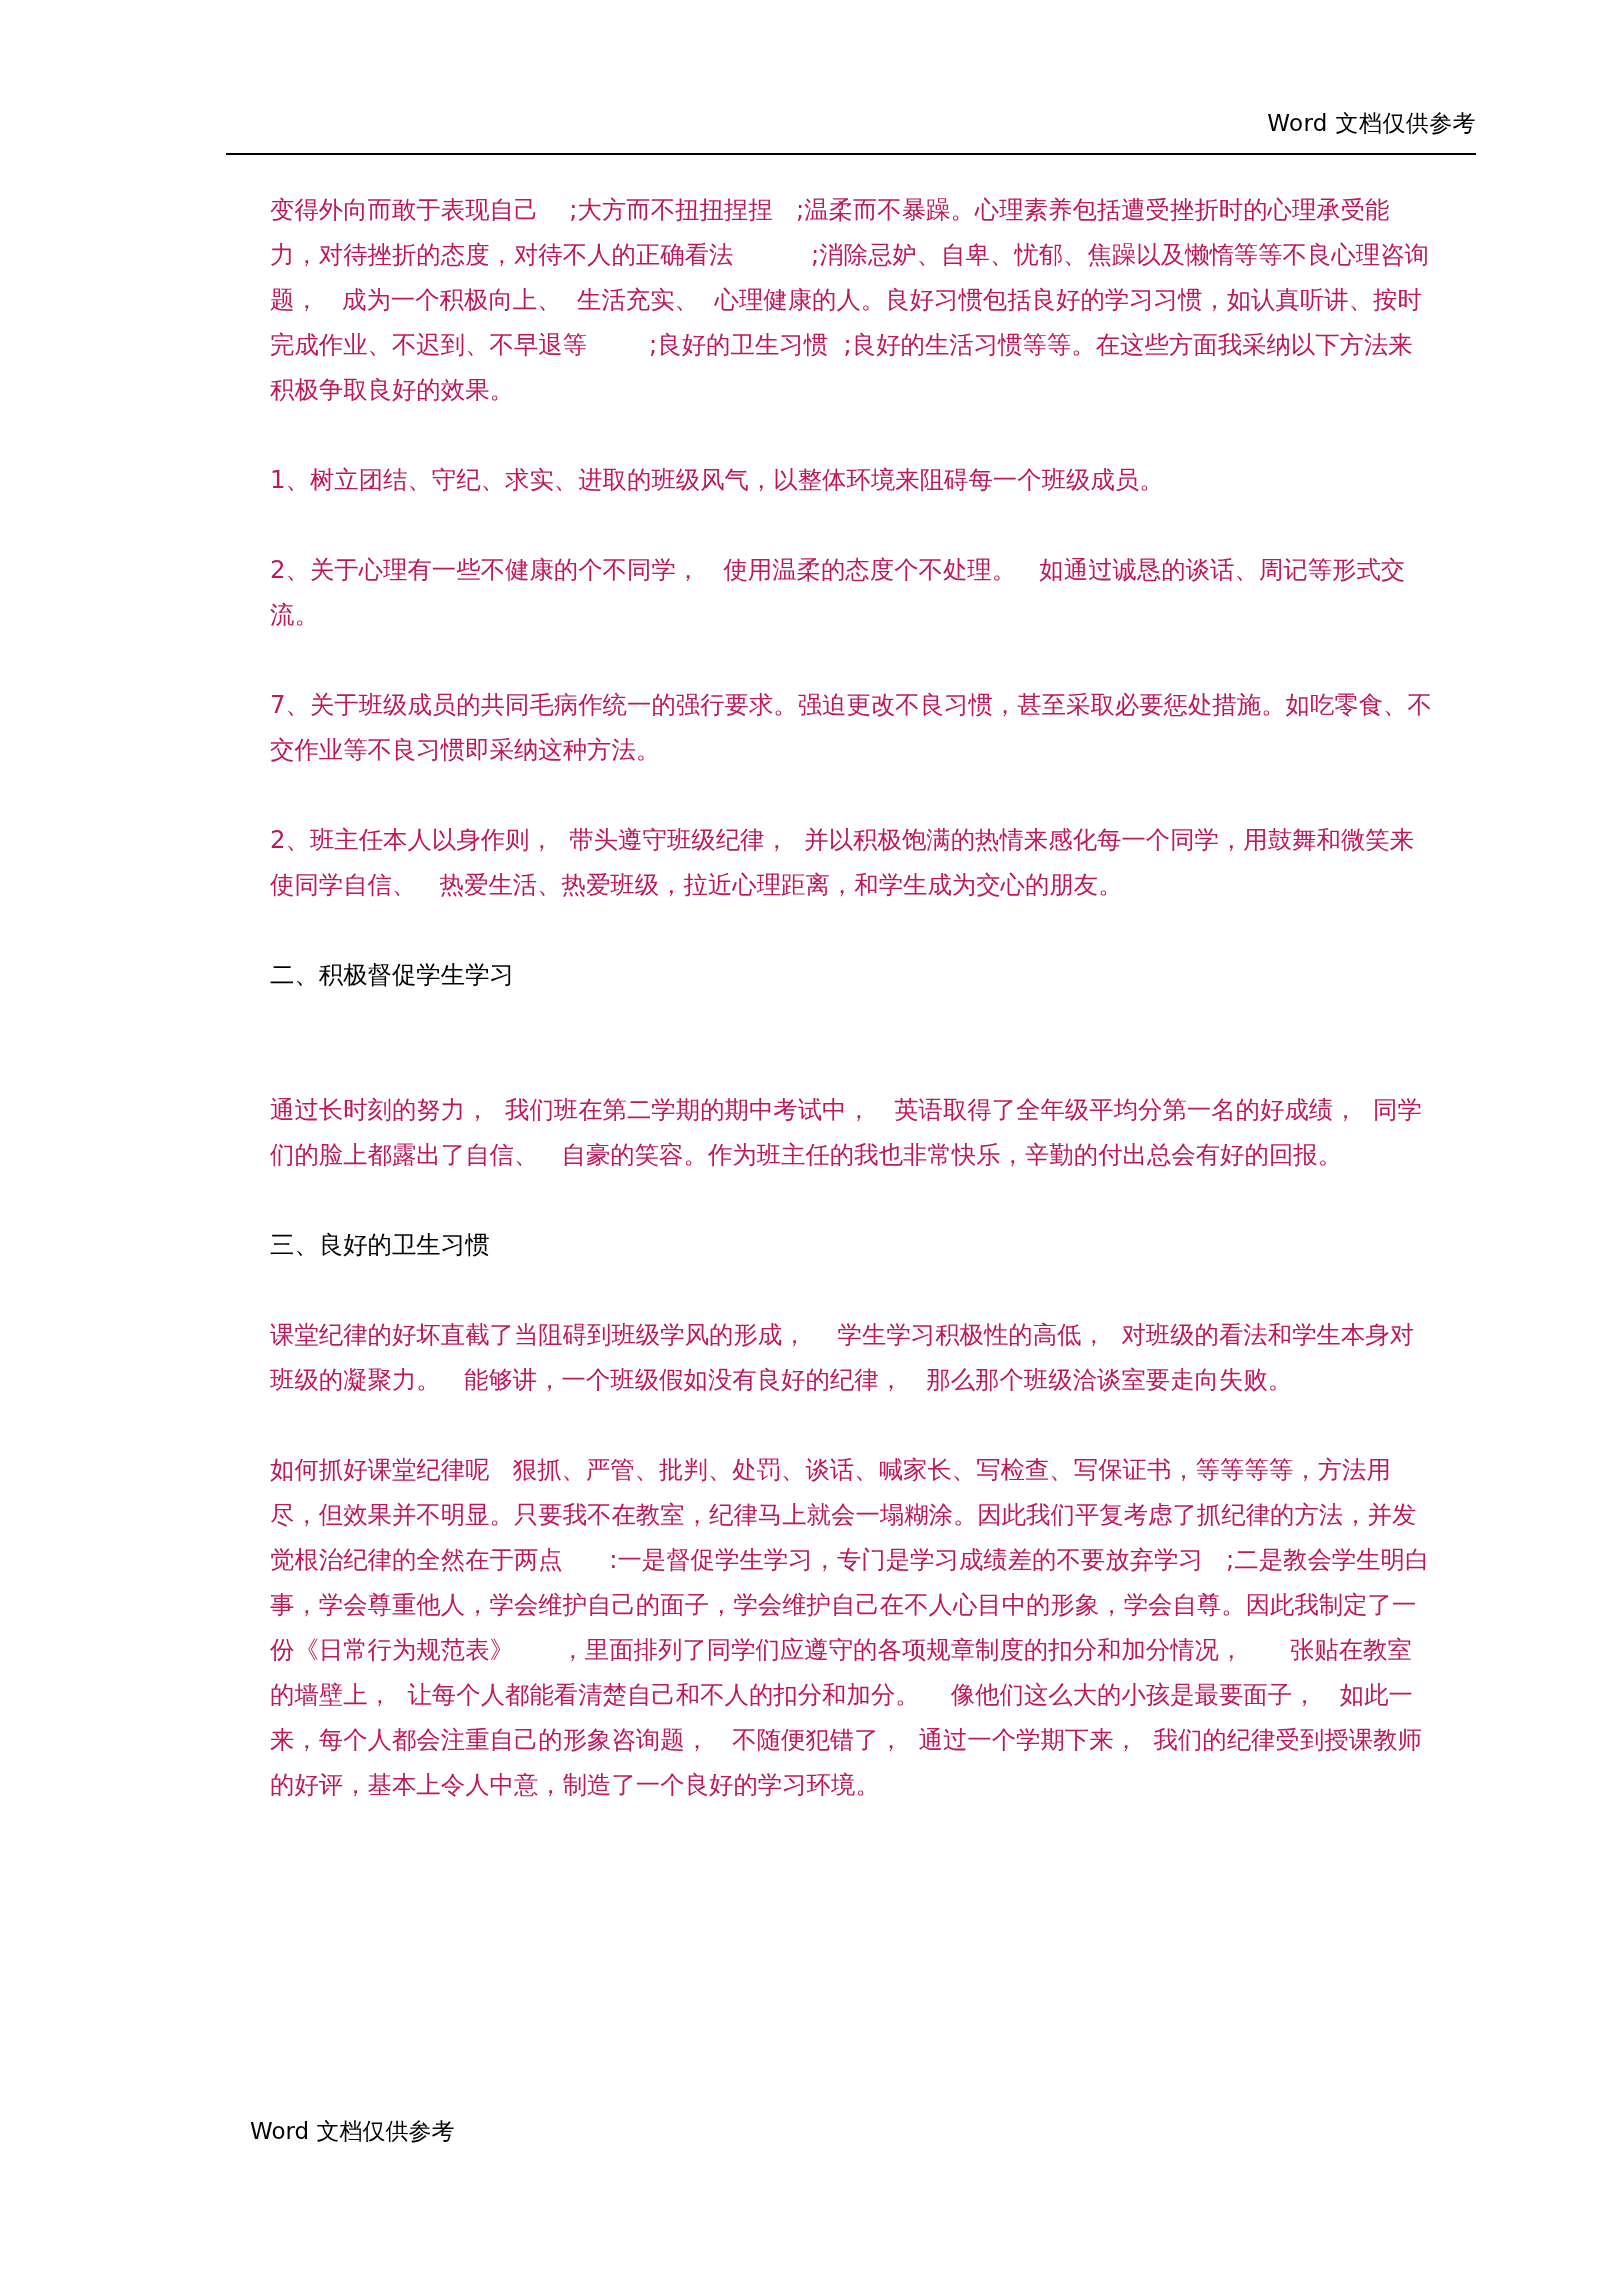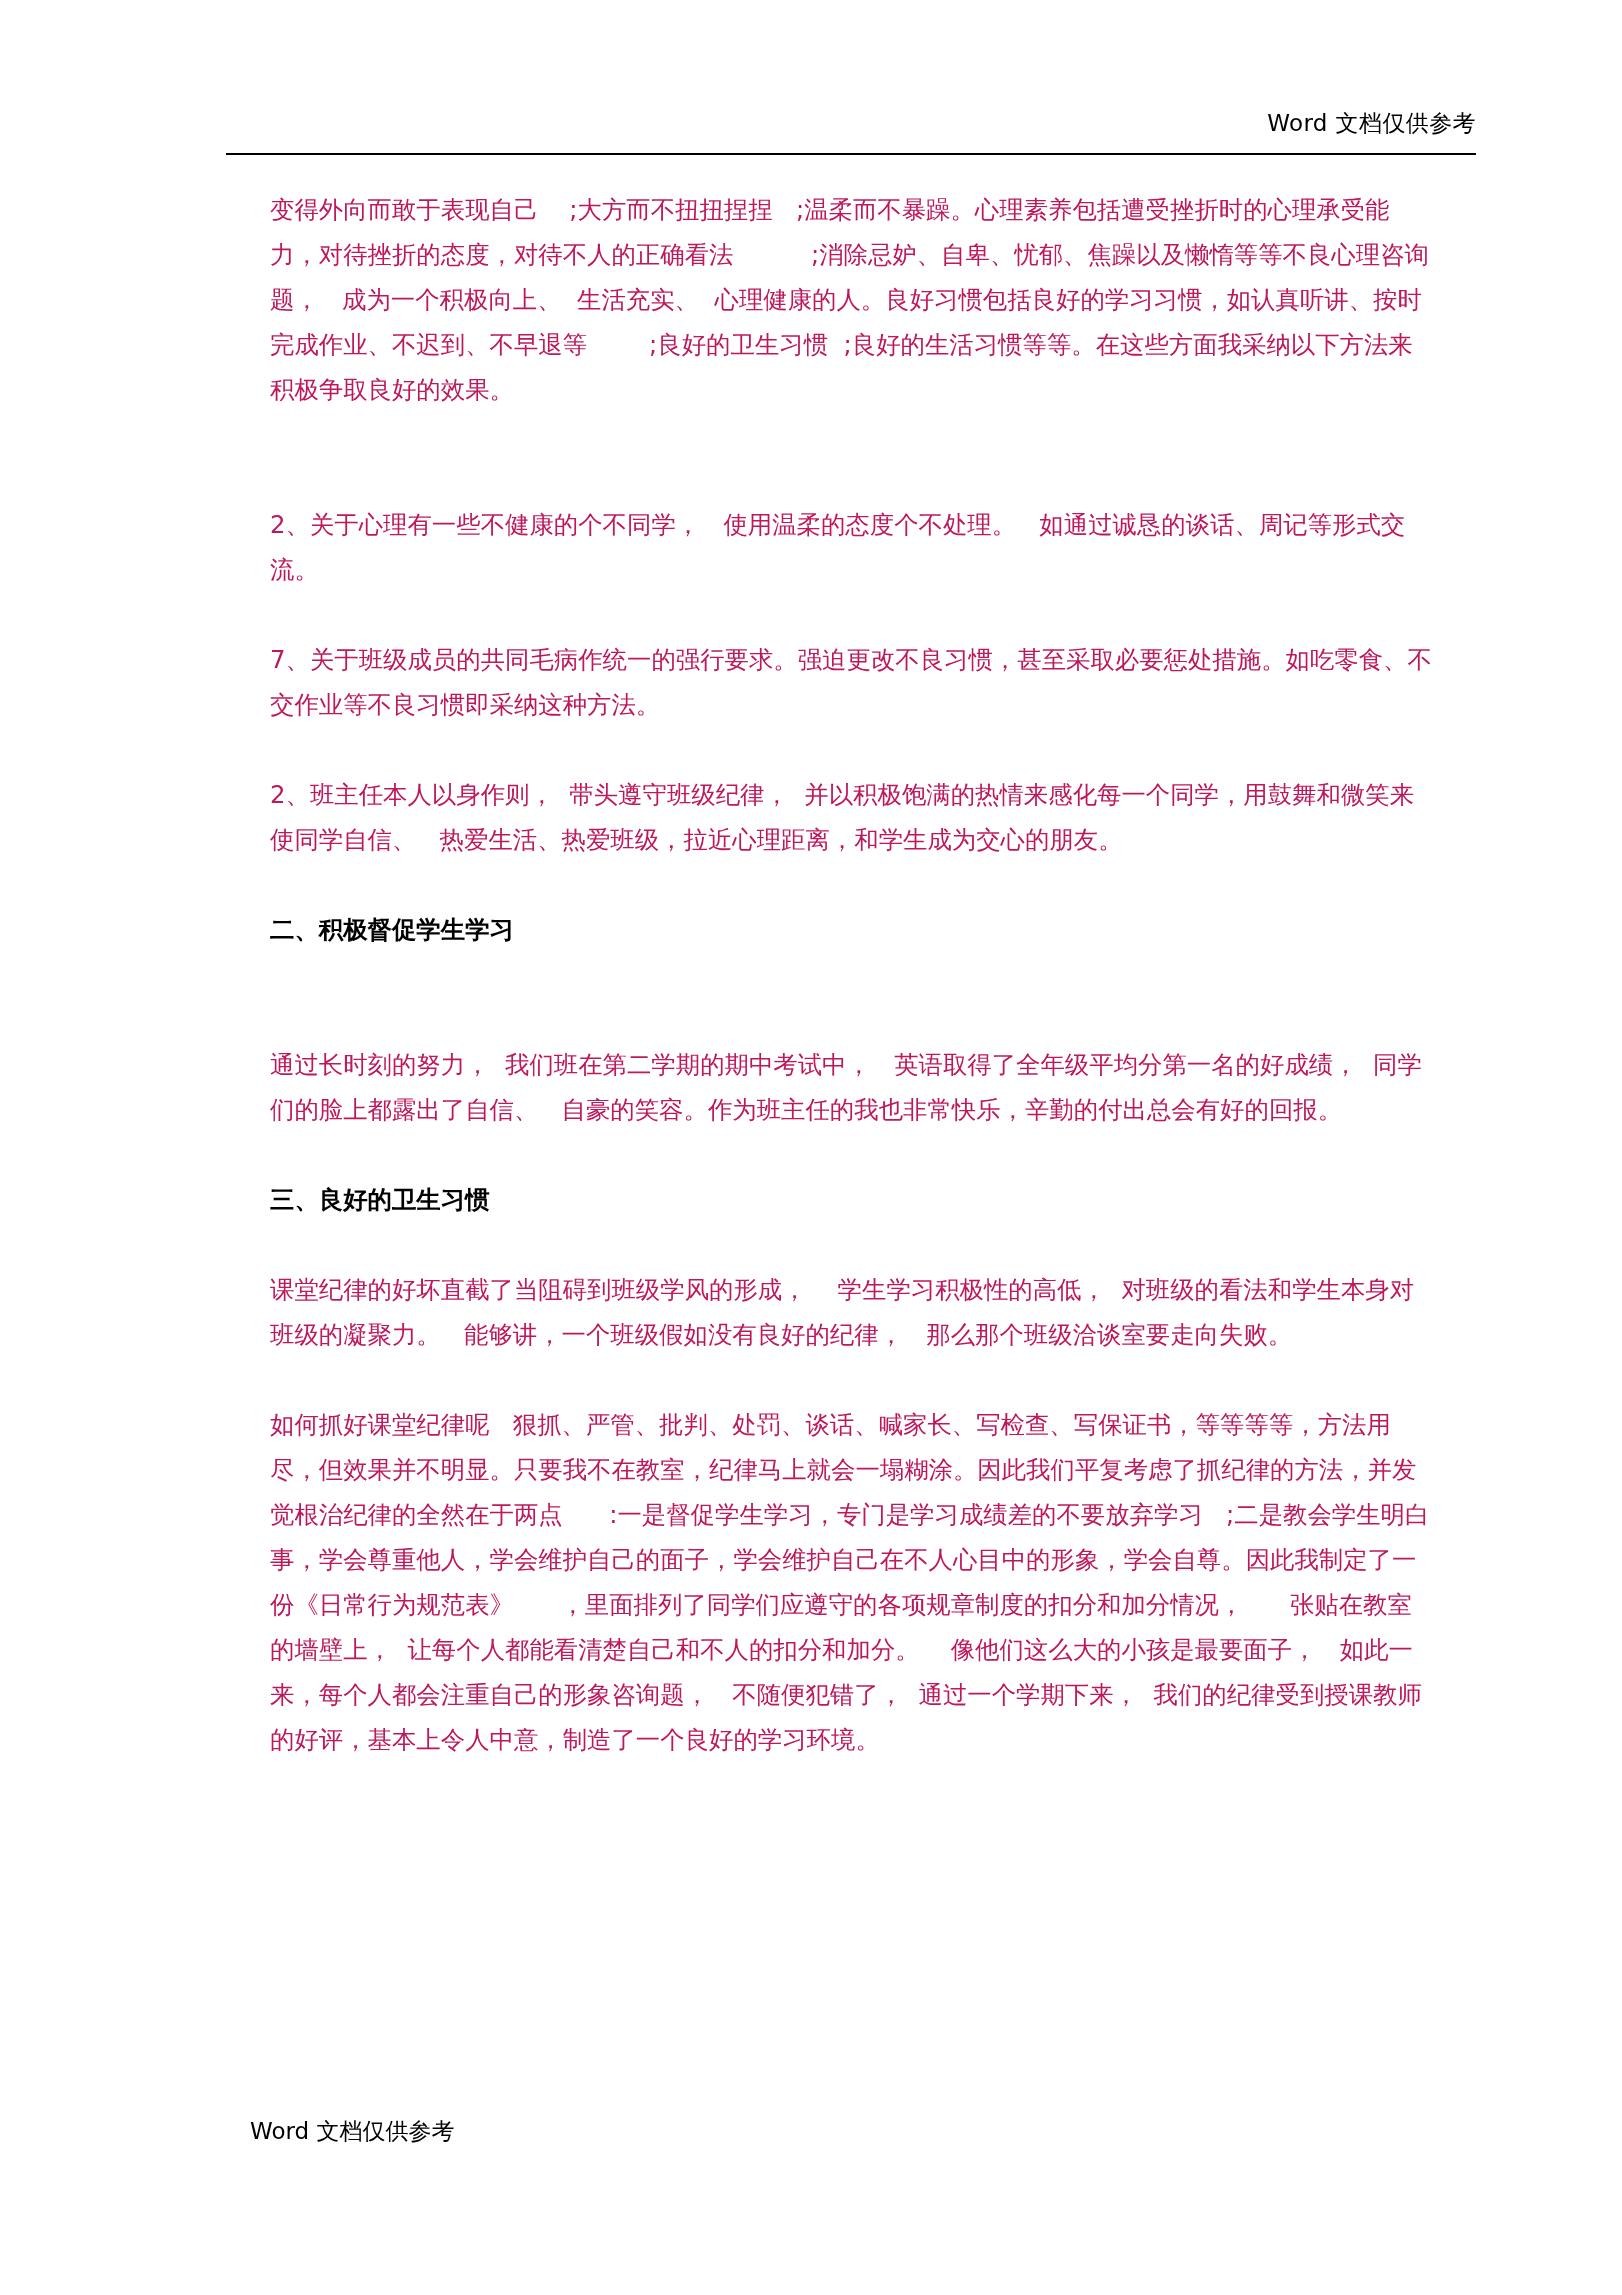--- a/index.html
+++ b/index.html
@@ -61,21 +61,21 @@
     text-align: left;
     white-space: pre-wrap;
     word-break: break-all;
   }
   .spacer-sm { height: 45px; }
   .spacer-md { height: 45px; }
 
   .heading {
     font-size: 24.4px;
     line-height: 45px;
-    font-weight: bold;
+    font-weight: normal;
     color: #000;
     white-space: pre-wrap;
   }
 
   
   .footer {
     position: absolute;
     left: 210px;
     bottom: 147px;
     font-size: 23px;
@@ -93,20 +93,21 @@
     <div class="header-text">Word 文档仅供参考</div>
     <div class="header-rule"></div>
   </div>
 
   <div class="content">
 
     <div class="para">变得外向而敢于表现自己    ;大方而不扭扭捏捏   ;温柔而不暴躁。心理素养包括遭受挫折时的心理承受能力，对待挫折的态度，对待不人的正确看法          ;消除忌妒、自卑、忧郁、焦躁以及懒惰等等不良心理咨询题，   成为一个积极向上、  生活充实、  心理健康的人。良好习惯包括良好的学习习惯，如认真听讲、按时完成作业、不迟到、不早退等        ;良好的卫生习惯  ;良好的生活习惯等等。在这些方面我采纳以下方法来积极争取良好的效果。</div>
 
     <div class="spacer-sm"></div>
 
+    <div class="para">1、树立团结、守纪、求实、进取的班级风气，以整体环境来阻碍每一个班级成员。</div>
 
     <div class="spacer-sm"></div>
 
     <div class="para">2、关于心理有一些不健康的个不同学，   使用温柔的态度个不处理。   如通过诚恳的谈话、周记等形式交流。</div>
 
     <div class="spacer-sm"></div>
 
     <div class="para">7、关于班级成员的共同毛病作统一的强行要求。强迫更改不良习惯，甚至采取必要惩处措施。如吃零食、不交作业等不良习惯即采纳这种方法。</div>
 
     <div class="spacer-sm"></div>

